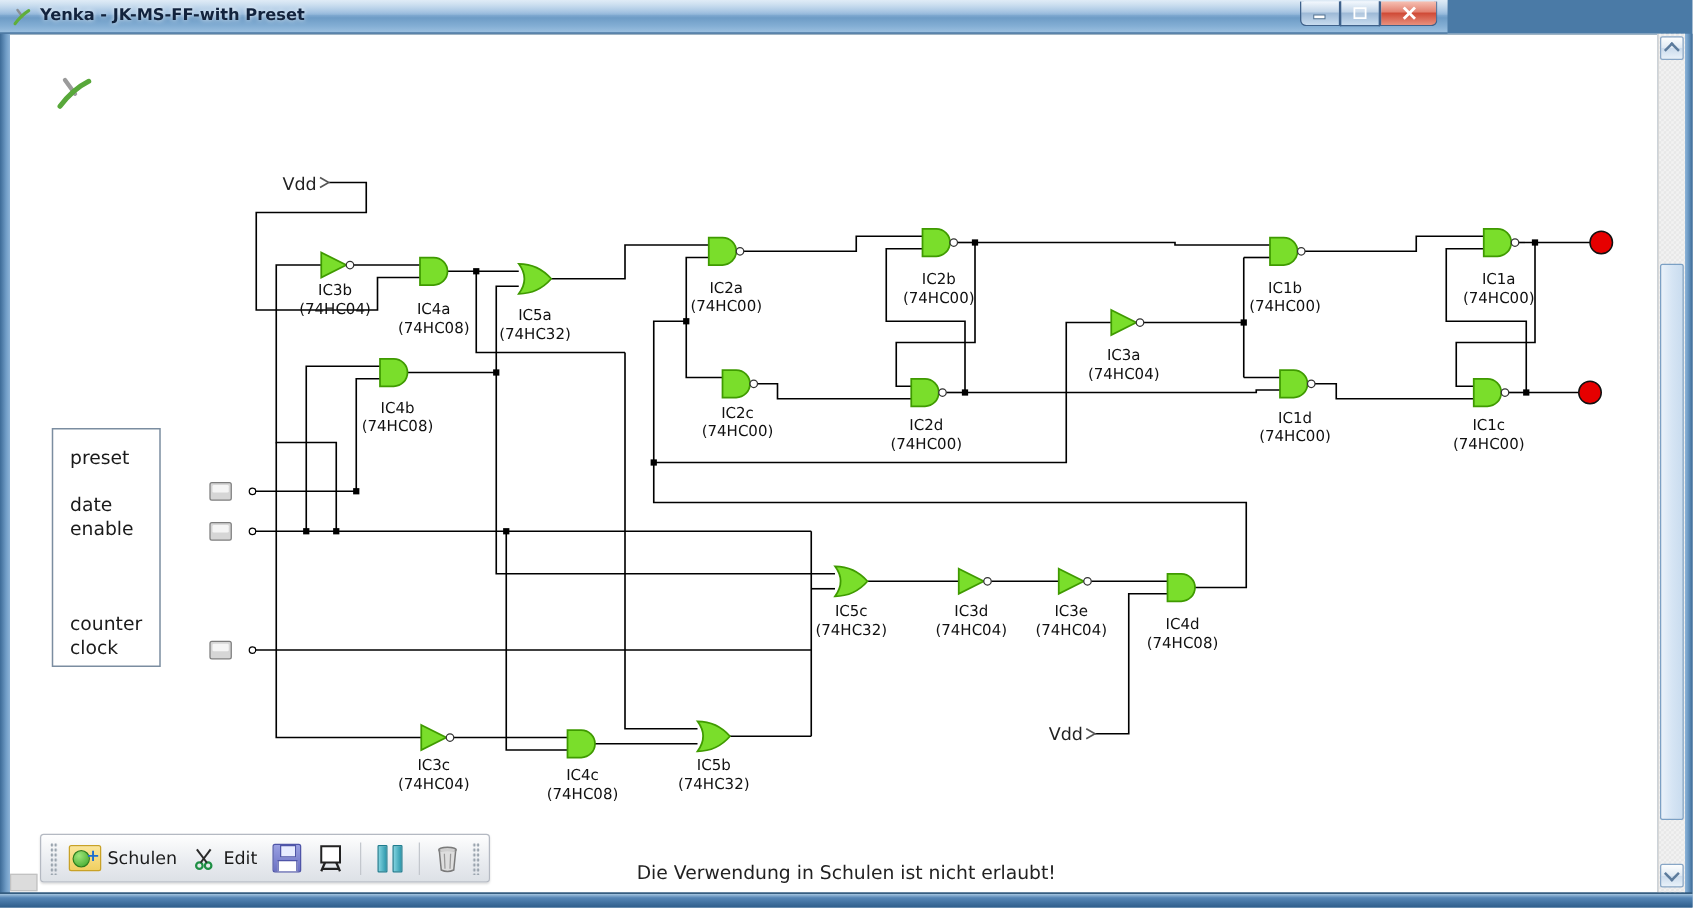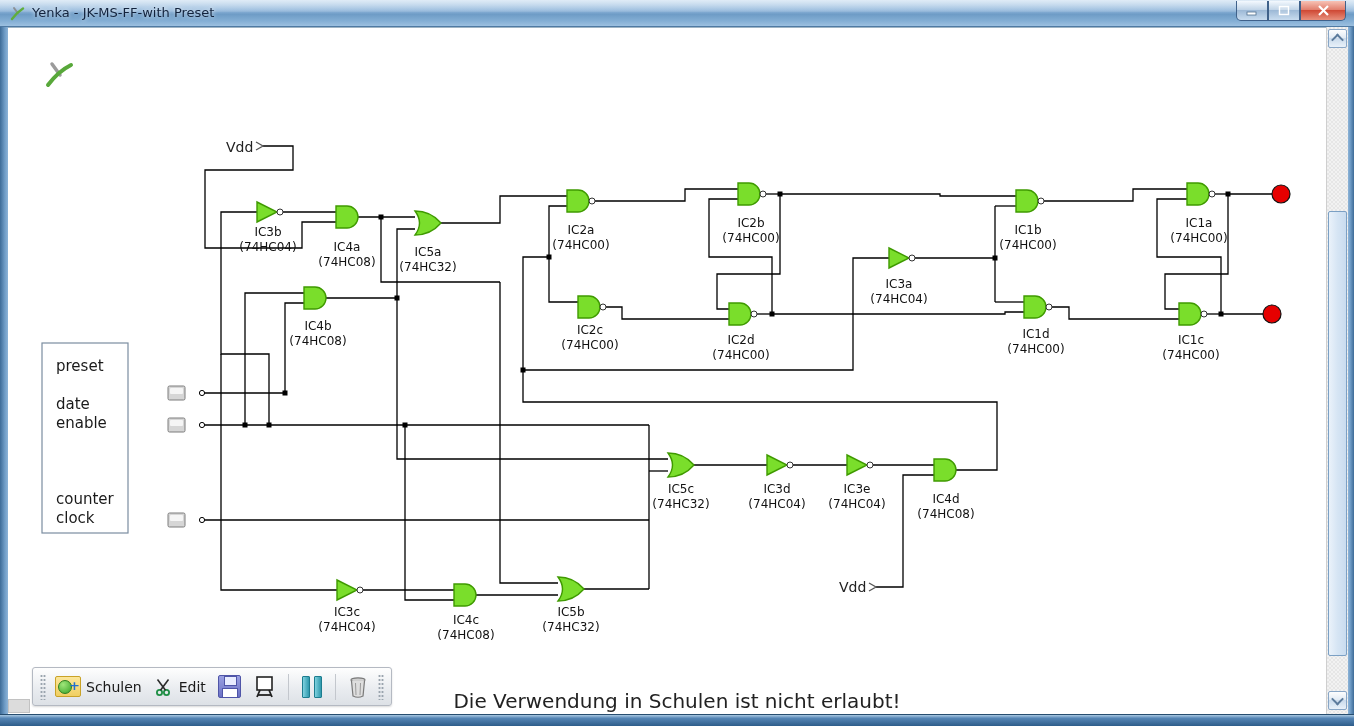--- a/index.html
+++ b/index.html
@@ -3,23 +3,23 @@
 <meta charset="utf-8">
 <style>
   html,body{margin:0;padding:0;}
   body{
     width:1354px;height:726px;position:relative;overflow:hidden;
     font-family:"DejaVu Sans","Liberation Sans",sans-serif;
     background:#4a7aa6;
   }
   
   .titlebar{
-    position:absolute;left:0;top:0;width:1354px;height:27px;
+    position:absolute;left:0;top:0;width:1158px;height:27px;
     background:linear-gradient(180deg,#b9d4ec 0%,#8fb5da 40%,#6e9cc6 55%,#83aed4 80%,#9cc0e0 100%);
-    border-bottom:1px solid #4f7aa3;box-sizing:border-box;
+    border-bottom:1px solid #4f7aa3;box-sizing:border-box;font-weight:bold;
   }
   .titlebar .glare{position:absolute;left:0;top:0;width:100%;height:12px;background:linear-gradient(180deg,rgba(255,255,255,.55),rgba(255,255,255,.08));}
   .app-icon{position:absolute;left:9px;top:5px;width:17px;height:17px;}
   .title-text{
     position:absolute;left:32px;top:5px;font-size:13px;color:#12233d;
     text-shadow:0 0 4px rgba(255,255,255,.9);white-space:nowrap;
   }
   .winbtns{position:absolute;right:8px;top:1px;display:flex;}
   .winbtn{
     width:32px;height:20px;box-sizing:border-box;border:1px solid #3f618a;border-top:none;
@@ -78,21 +78,21 @@
   .sep{width:1px;height:26px;background:#c3c7cd;margin:0 5px;}
   .obj-icon{position:relative;width:24px;height:19px;background:linear-gradient(180deg,#fbe69a,#f0cf62);border:1px solid #c9a227;border-radius:2px;display:inline-block;}
   .obj-ball{position:absolute;left:2px;top:3px;width:12px;height:12px;border-radius:50%;background:radial-gradient(circle at 35% 30%,#9fe67a,#3aa428);border:1px solid #2c7e1e;}
   .obj-plus{position:absolute;right:0px;top:2px;font-size:13px;font-weight:bold;color:#1f6fd0;line-height:13px;}
   .floppy{position:relative;width:21px;height:21px;background:linear-gradient(180deg,#9aa0e2,#6b71c4);border:1px solid #4f55a8;border-radius:2px;display:inline-block;}
   .floppy .shutter{position:absolute;left:5px;top:0;width:11px;height:8px;background:#e8ecff;border:1px solid #4f55a8;}
   .floppy .label{position:absolute;left:3px;bottom:0;width:14px;height:8px;background:#fff;border:1px solid #4f55a8;border-bottom:none;}
   .pause-icon{display:inline-flex;gap:4px;padding:0 2px;}
   .pause-icon i{display:block;width:6px;height:20px;border:1px solid #1d7d8f;border-radius:1px;background:linear-gradient(90deg,#7fd2df,#2f99ad);}
   
-  .footer-note{position:absolute;left:0;top:689px;width:1354px;text-align:center;font-size:20px;color:#222;}
+  .footer-note{position:absolute;left:0;top:689px;width:1354px;text-align:center;font-size:15px;color:#222;}
 </style>
 </head>
 <body>
 
 <div class="canvas"></div>
 
 <svg id="circuit" xmlns="http://www.w3.org/2000/svg">
     <polyline points="263,146 293,146 293,170 205,170 205,248 302,248 302,222 336,222" fill="none" stroke="#000000" stroke-width="1.3"></polyline>
     <polyline points="283,212 336,212" fill="none" stroke="#000000" stroke-width="1.3"></polyline>
     <polyline points="257,212 221,212 221,354 269,354 269,425" fill="none" stroke="#000000" stroke-width="1.3"></polyline>

